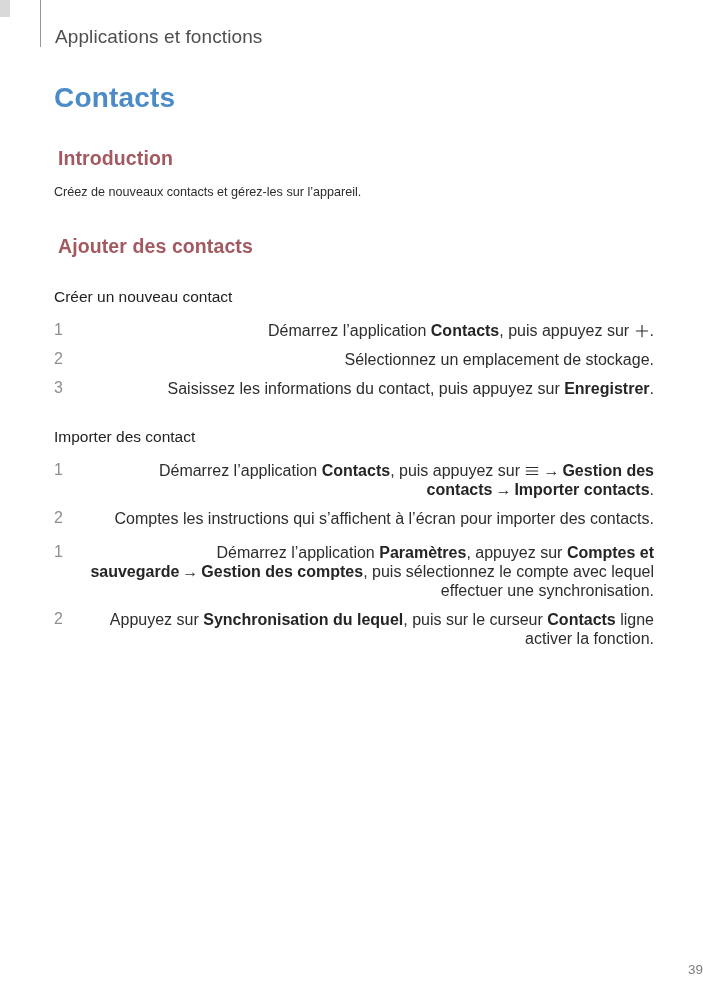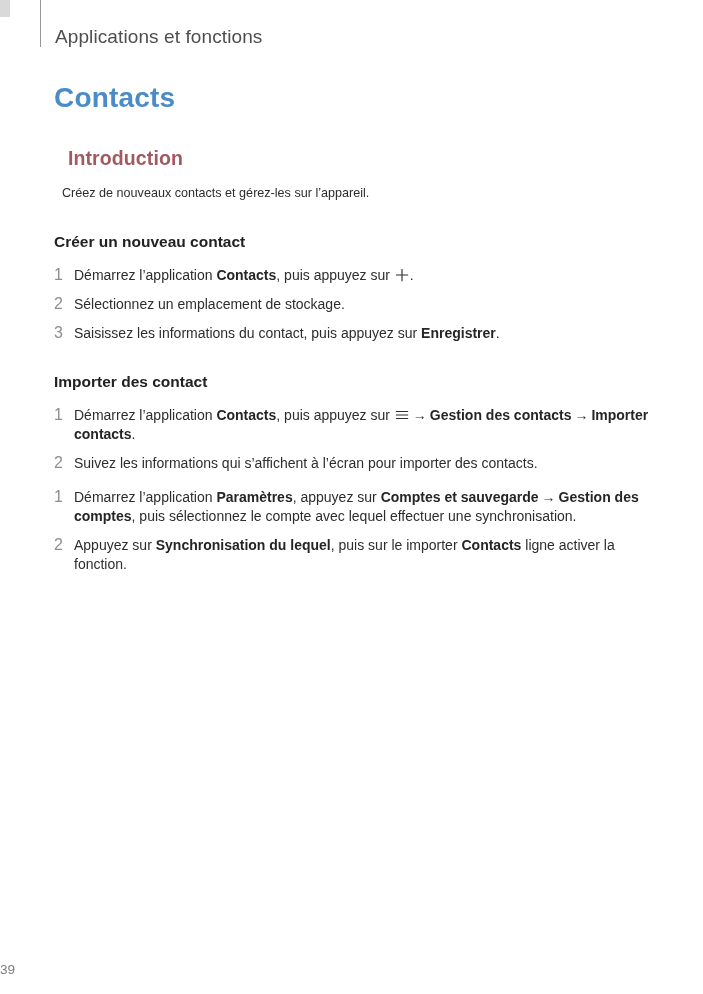--- a/index.html
+++ b/index.html
@@ -30,78 +30,80 @@
     position: absolute; left: 54px; top: 82px;
     width: 600px;
   }
   h1.page-title {
     margin: 0;
     font-size: 28px; font-weight: 700;
     color: #4a8bc8;
     letter-spacing: 0.2px;
   }
   h2.section-heading {
-    margin: 14px; margin-top: 33px;
+    margin: 4px; margin-top: 33px;
     font-size: 19.5px; font-weight: 700;
     color: #a25960;
     letter-spacing: 0.1px;
   }
   h3.subsection-heading {
     margin: 0; margin-top: 30px;
-    font-size: 15.5px; font-weight: 700;
+    font-size: 15.5px; font-weight: 400;
     color: #222222;
   }
   p.body-text {
-    margin: 8px; margin-top: 13px;
+    margin: 0; margin-top: 13px;
     font-size: 12.6px; line-height: 19px;
     color: #2d2d2d;
   }
   .steps { margin-top: 15px; }
   .step {
     display: flex; align-items: flex-start;
     margin-bottom: 10px;
   }
   .step-number {
     flex: 0 0 20px;
     font-size: 16px; line-height: 18px;
     color: #8e8e8e;
   }
   .step-text {
     flex: 1;
-    font-size: 14px; line-height: 19px;
+    font-size: 16px; line-height: 19px;
     color: #2d2d2d;
+    text-align: right;
   }
   .step-text b { font-weight: 700; color: #252525; }
   .arrow { margin: 0 3px; }
   .icon {
     display: inline-block;
     vertical-align: -2px;
     margin: 0 1px;
   }
   .icon svg { display: block; }
   footer {
     position: absolute; left: 0; bottom: 17px;
-    width: 100%; text-align: left;
+    width: 100%; text-align: right;
   }
   .page-number { font-size: 13.5px; color: #7d7d7d; }
 </style>
 </head>
 <body>
 
 <div class="corner-artifact"></div>
 <div class="vrule"></div>
 <div class="breadcrumb">Applications et fonctions</div>
 
 <main>
 
   <h1 class="page-title">Contacts</h1>
 
   <h2 class="section-heading">Introduction</h2>
   <p class="body-text">Créez de nouveaux contacts et gérez-les sur l’appareil.</p>
 
+  <h2 class="section-heading">Ajouter des contacts</h2>
 
   <h3 class="subsection-heading">Créer un nouveau contact</h3>
   <div class="steps">
     <div class="step">
       <span class="step-number">1</span>
       <span class="step-text"><span>Démarrez l’application </span><b>Contacts</b><span>, puis appuyez sur </span><span class="icon"><svg width="14" height="14" viewBox="0 0 16 16">
               <path d="M8 1 V15 M1 8 H15" stroke="#2d2d2d" stroke-width="1.3" fill="none"></path>
             </svg></span><span>.</span></span>
     </div>
     <div class="step">
@@ -117,32 +119,32 @@
   <h3 class="subsection-heading">Importer des contact</h3>
   <div class="steps">
     <div class="step">
       <span class="step-number">1</span>
       <span class="step-text"><span>Démarrez l’application </span><b>Contacts</b><span>, puis appuyez sur </span><span class="icon"><svg width="14" height="14" viewBox="0 0 16 16">
               <path d="M1 4 H15 M1 8 H15 M1 12 H15" stroke="#2d2d2d" stroke-width="1.3" fill="none"></path>
             </svg></span><span class="arrow">→</span><b>Gestion des contacts</b><span class="arrow">→</span><b>Importer contacts</b><span>.</span></span>
     </div>
     <div class="step">
       <span class="step-number">2</span>
-      <span class="step-text"><span>Suivez les informations qui s’affichent à l’écran pour importer des contacts.</span></span>
+      <span class="step-text"><span>Comptes les instructions qui s’affichent à l’écran pour importer des contacts.</span></span>
     </div>
   </div>
 
   <div class="steps">
     <div class="step">
       <span class="step-number">1</span>
       <span class="step-text"><span>Démarrez l’application </span><b>Paramètres</b><span>, appuyez sur </span><b>Comptes et sauvegarde</b><span class="arrow">→</span><b>Gestion des comptes</b><span>, puis sélectionnez le compte avec lequel effectuer une synchronisation.</span></span>
     </div>
     <div class="step">
       <span class="step-number">2</span>
-      <span class="step-text"><span>Appuyez sur </span><b>Synchronisation du lequel</b><span>, puis sur le importer </span><b>Contacts</b><span> ligne activer la fonction.</span></span>
+      <span class="step-text"><span>Appuyez sur </span><b>Synchronisation du lequel</b><span>, puis sur le curseur </span><b>Contacts</b><span> ligne activer la fonction.</span></span>
     </div>
   </div>
 
 </main>
 
 <footer>
   <div class="page-number">39</div>
 </footer>
 
 </body></html>

